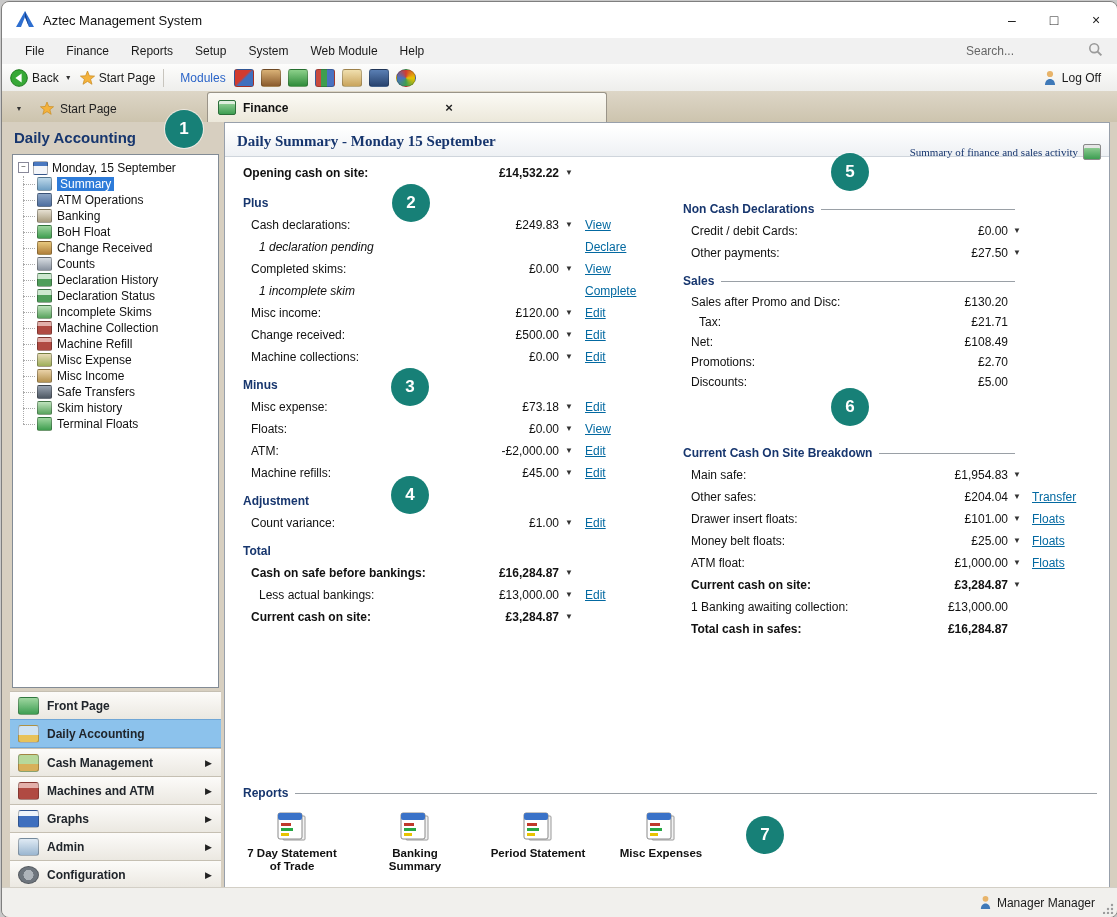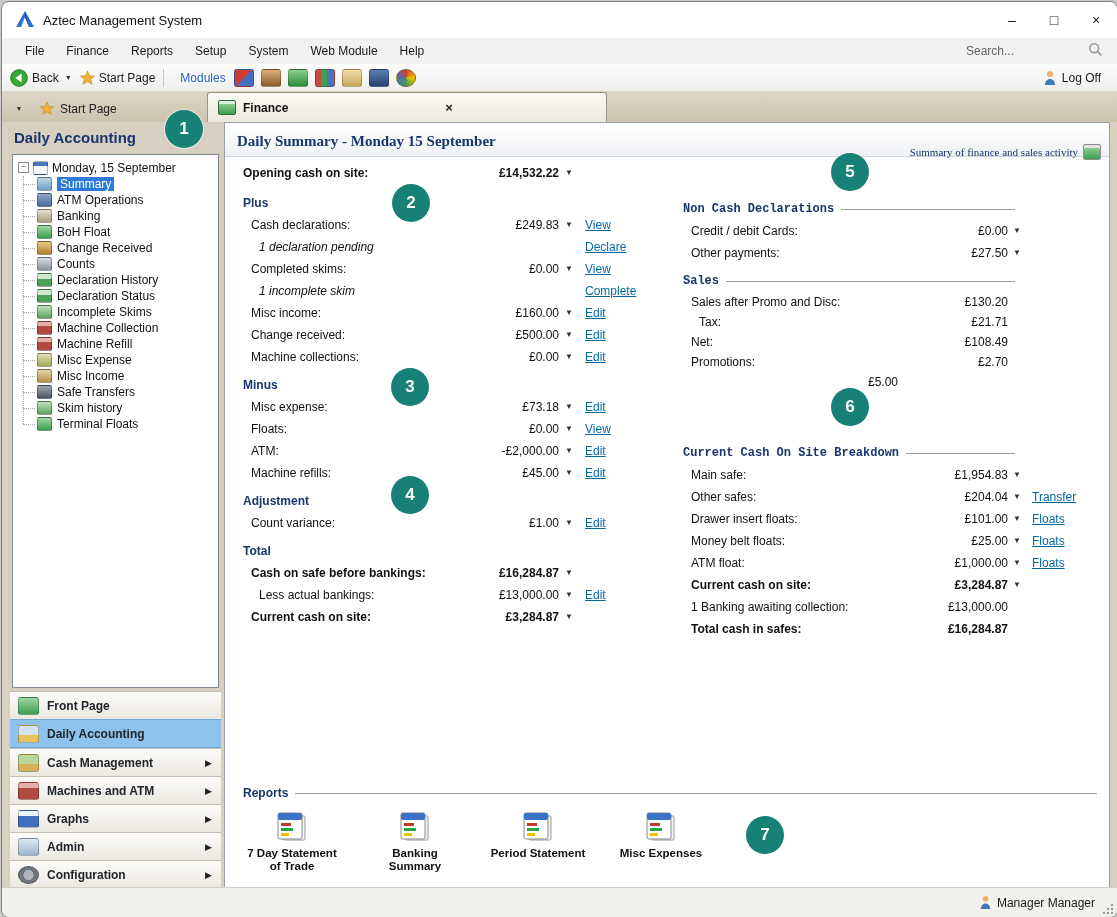--- a/index.html
+++ b/index.html
@@ -97,21 +97,21 @@
   .sec{font-weight:bold;color:#17366E;height:22px;line-height:22px;margin-top:6px;}
   .sec-line{display:flex;align-items:center;height:22px;margin-top:6px;}
   .sec-line .t{font-weight:bold;color:#17366E;white-space:nowrap;}
   .sec-line .rule{flex:1;height:1px;background:#9aa0a6;margin-left:7px;}
 
   .col-left{position:absolute;left:18px;top:10px;width:426px;}
   .lrow{display:grid;grid-template-columns:218px 98px 20px auto;height:22px;line-height:22px;align-items:center;}
   .col-right{position:absolute;left:458px;top:10px;width:420px;}
   .rrow{display:grid;grid-template-columns:215px 110px 18px auto;height:22px;line-height:22px;align-items:center;}
   .rrow.h20{height:20px;line-height:20px;}
-  .col-right .sec-line{width:332px;font-family:Liberation Mono, monospace;}
+  .col-right .sec-line{width:332px;}
   .lbl{padding-left:8px;white-space:nowrap;}
   .lbl.ind{padding-left:16px;}
   .lbl.note{font-style:italic;padding-left:16px;}
   .val{text-align:right;white-space:nowrap;}
   .arr{text-align:center;font-size:8px;color:#333;cursor:default;}
   .lnk{color:#0369a1;text-decoration:underline;padding-left:6px;white-space:nowrap;}
   .b .lbl,.b .val{font-weight:bold;}
   .opening{margin-bottom:8px;}
   .opening .lbl{padding-left:0;font-weight:bold;}
   .opening .val{font-weight:bold;}
@@ -380,21 +380,21 @@
           <span class="lnk">View</span>
         </div>
         <div class="lrow">
           <span class="lbl note">1 incomplete skim</span>
           <span></span>
             <span></span>
           <span class="lnk">Complete</span>
         </div>
         <div class="lrow">
           <span class="lbl">Misc income:</span>
-          <span class="val">£160.00</span>
+          <span class="val">£120.00</span>
           <span class="arr">▼</span>
           <span class="lnk">Edit</span>
         </div>
         <div class="lrow">
           <span class="lbl">Change received:</span>
           <span class="val">£500.00</span>
           <span class="arr">▼</span>
           <span class="lnk">Edit</span>
         </div>
         <div class="lrow">
@@ -499,20 +499,21 @@
             <span></span>
             <span></span>
         </div>
         <div class="rrow h20">
           <span class="lbl">Promotions:</span>
           <span class="val">£2.70</span>
             <span></span>
             <span></span>
         </div>
         <div class="rrow h20">
+          <span class="lbl">Discounts:</span>
           <span class="val">£5.00</span>
             <span></span>
             <span></span>
         </div>
 
         <div class="sec-line mt50">
           <span class="t">Current Cash On Site Breakdown</span>
             <span class="rule"></span>
         </div>
         <div class="rrow">

